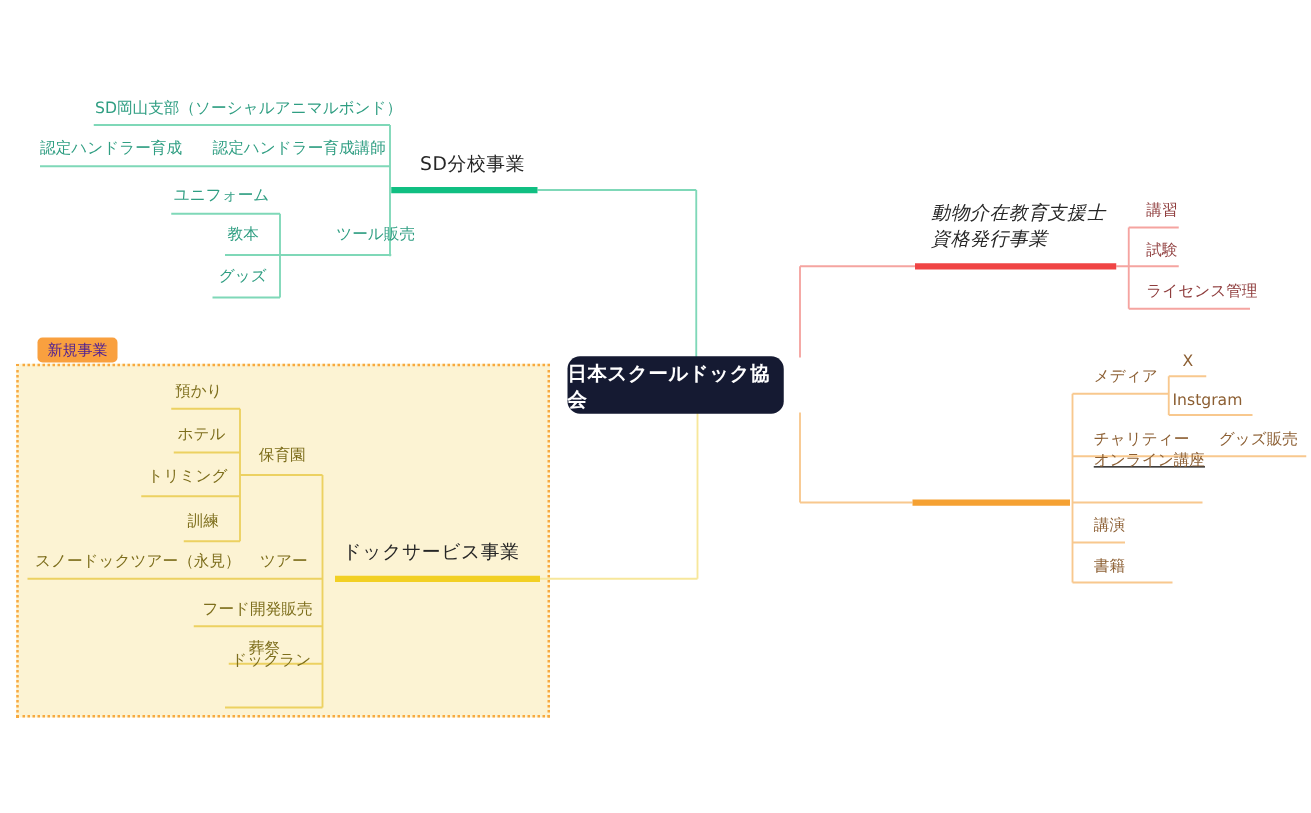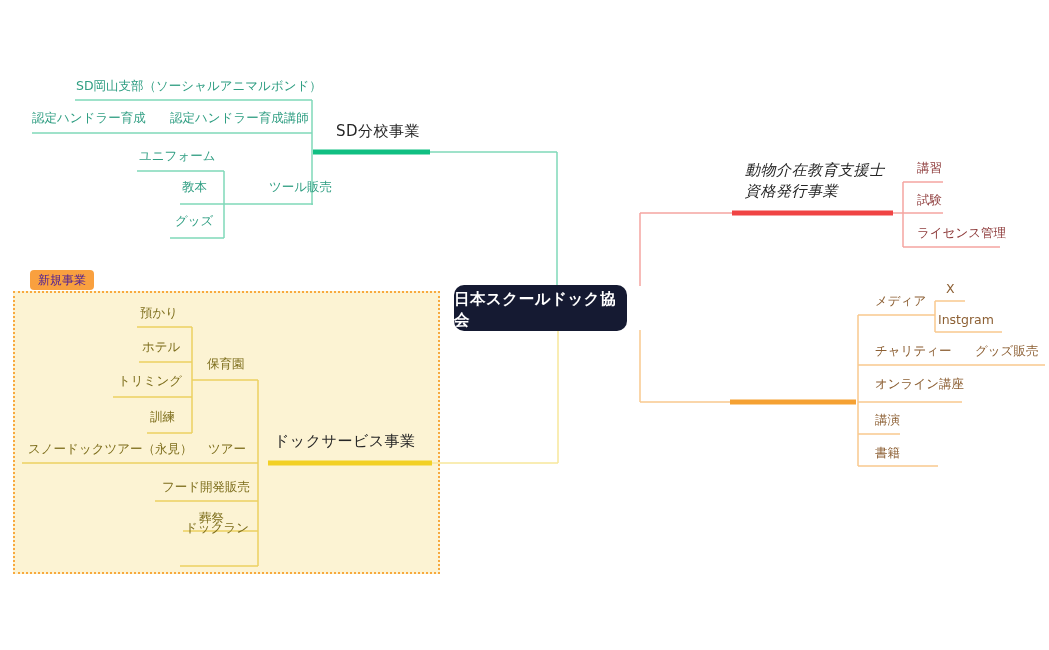--- a/index.html
+++ b/index.html
@@ -131,21 +131,21 @@
   </div>
   <div class="node r" style="left:917px;top:160px;"><span class="node-label">講習</span></div>
   <div class="node r" style="left:917px;top:192px;"><span class="node-label">試験</span></div>
   <div class="node r" style="left:917px;top:225px;"><span class="node-label">ライセンス管理</span></div>
 
   <div class="node o" style="left:875px;top:293px;"><span class="node-label">メディア</span></div>
   <div class="node o" style="left:946px;top:281px;"><span class="node-label">X</span></div>
   <div class="node o" style="left:938px;top:312px;"><span class="node-label">Instgram</span></div>
   <div class="node o" style="left:875px;top:343px;"><span class="node-label">チャリティー</span></div>
   <div class="node o" style="left:975px;top:343px;"><span class="node-label">グッズ販売</span></div>
-  <div class="node o" style="left:875px;top:376px;"><span class="node-label">オンライン講座</span></div>
+  <div class="node o" style="left:875px;top:360px;text-decoration:underline;"><span class="node-label">オンライン講座</span></div>
   <div class="node o" style="left:875px;top:412px;"><span class="node-label">講演</span></div>
   <div class="node o" style="left:875px;top:445px;"><span class="node-label">書籍</span></div>
 
   <div class="node y" style="left:140px;top:305px;"><span class="node-label">預かり</span></div>
   <div class="node y" style="left:142px;top:339px;"><span class="node-label">ホテル</span></div>
   <div class="node y" style="left:207px;top:356px;text-align:right;"><span class="node-label">保育園</span></div>
   <div class="node y" style="left:118px;top:373px;"><span class="node-label">トリミング</span></div>
   <div class="node y" style="left:150px;top:409px;"><span class="node-label">訓練</span></div>
   <div class="node y" style="left:28px;top:441px;"><span class="node-label">スノードックツアー（永見）</span></div>
   <div class="node y" style="left:208px;top:441px;"><span class="node-label">ツアー</span></div>

